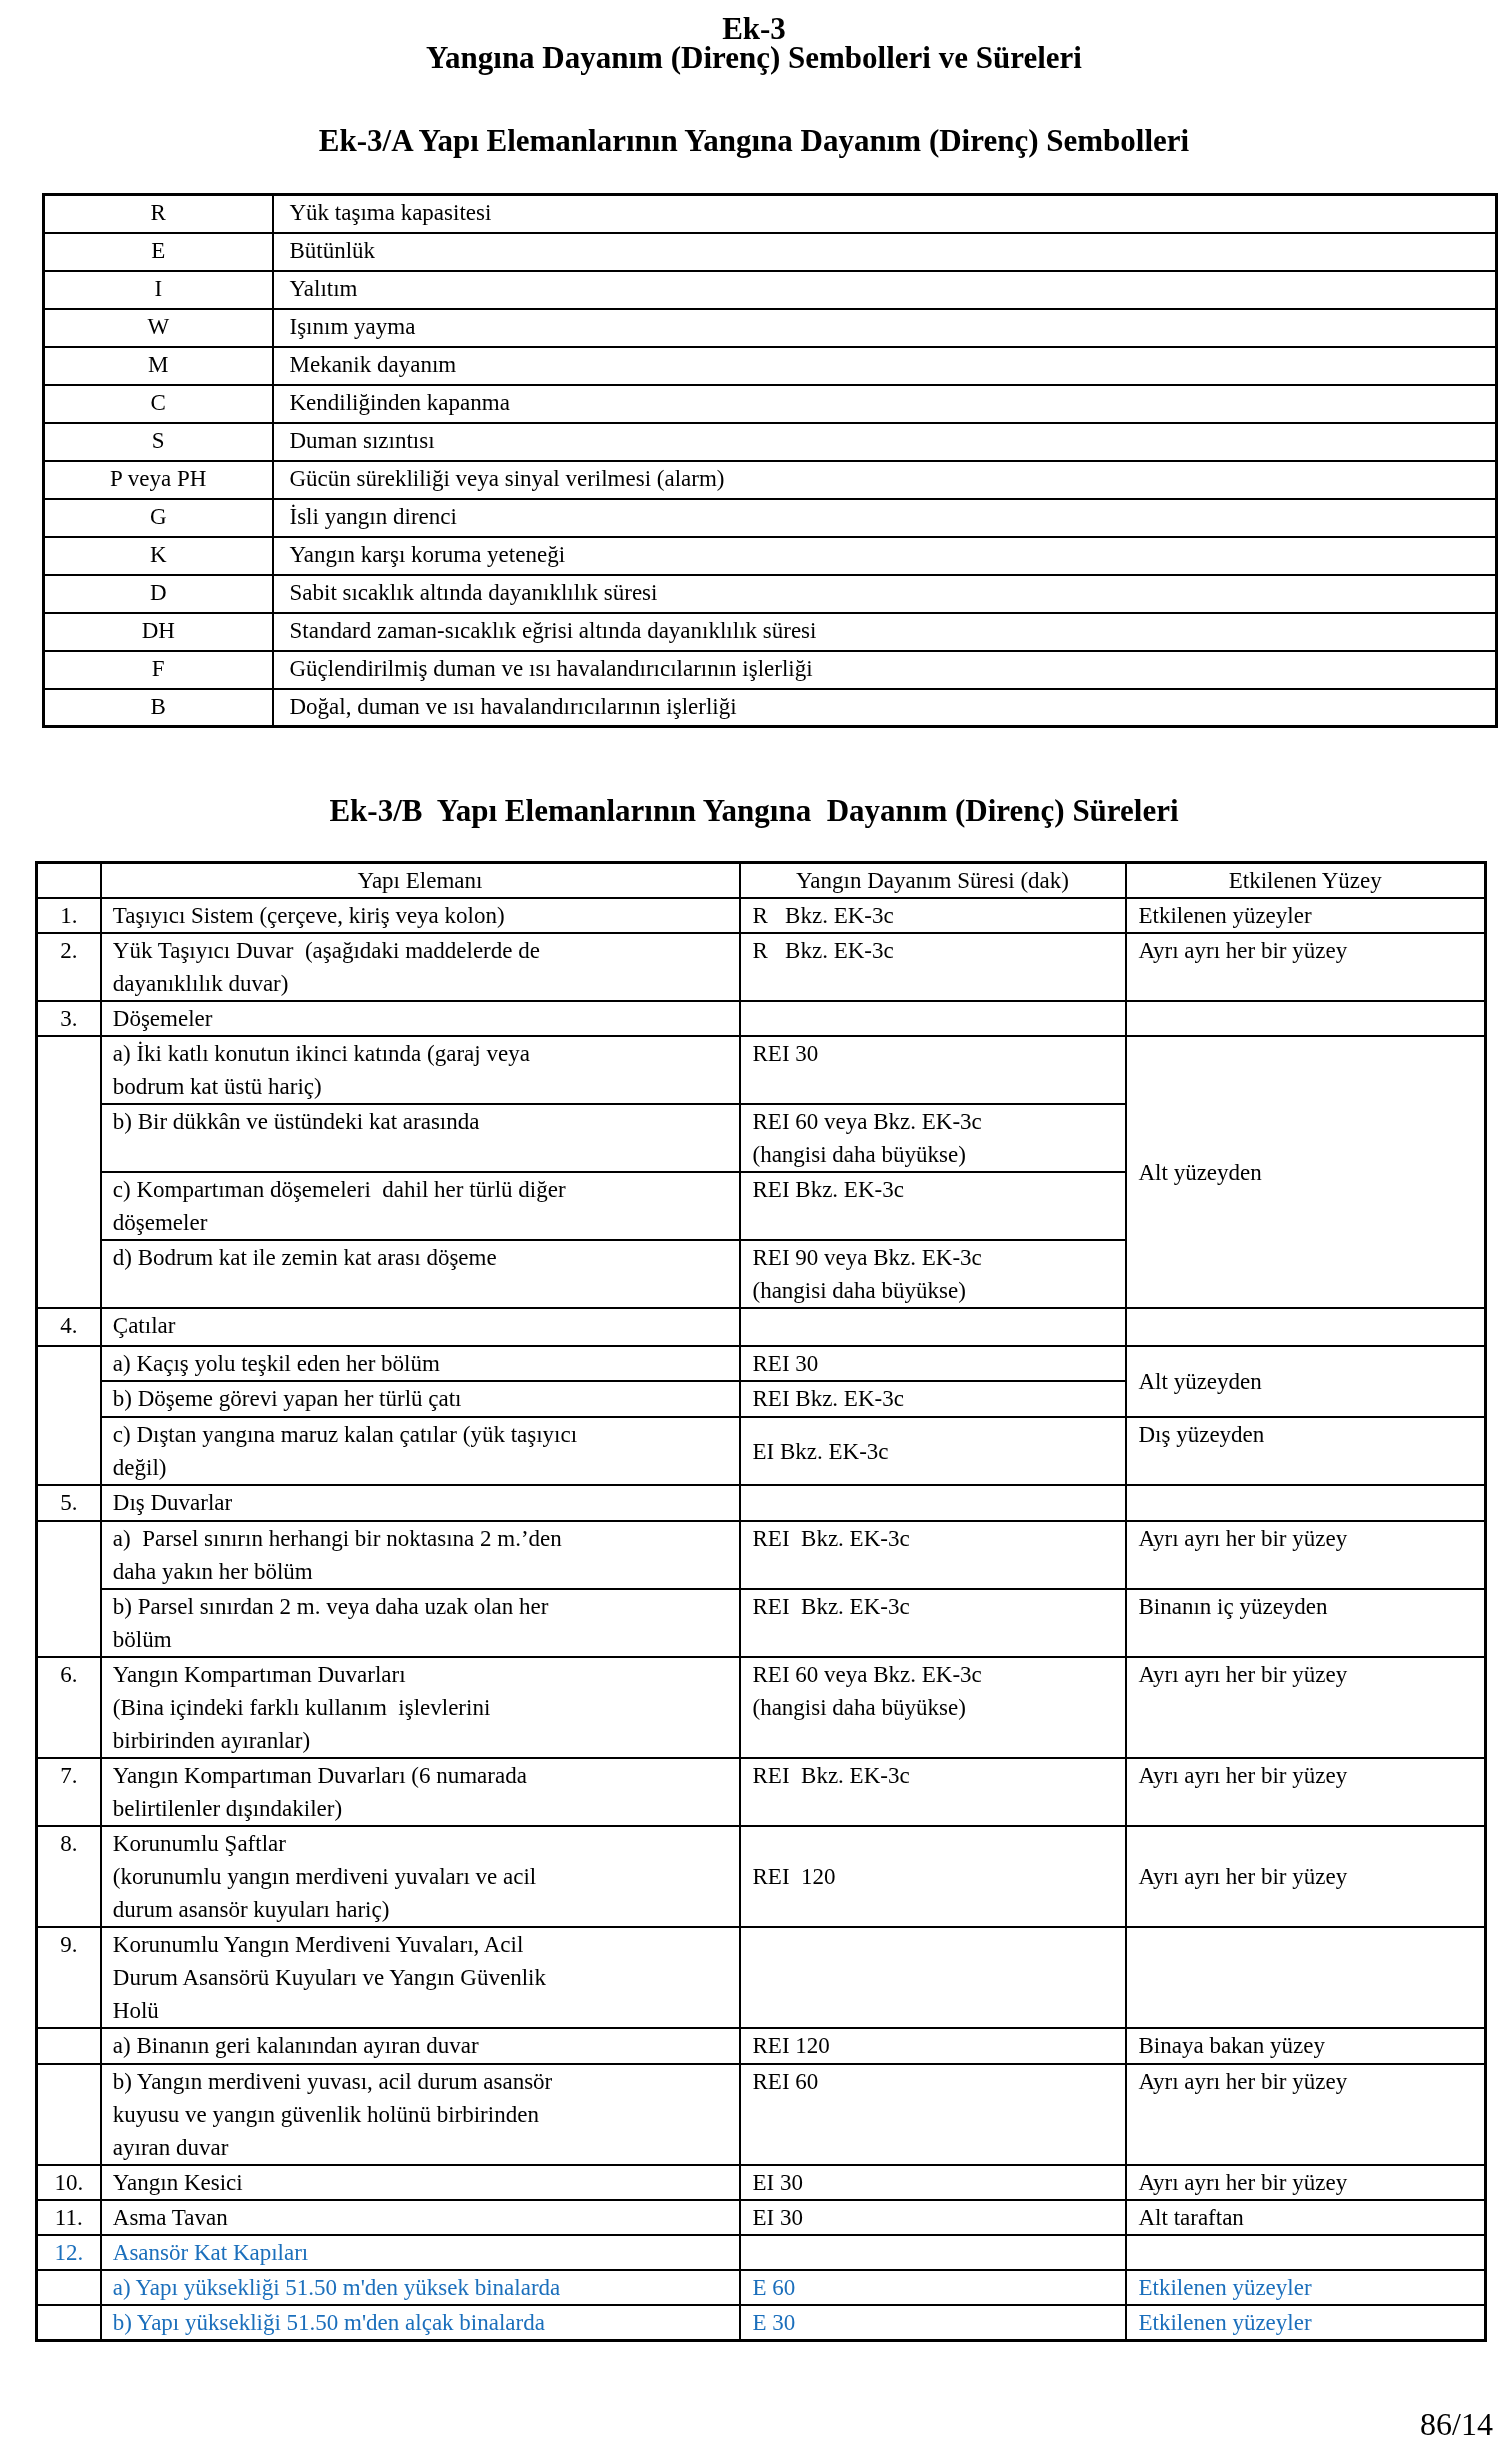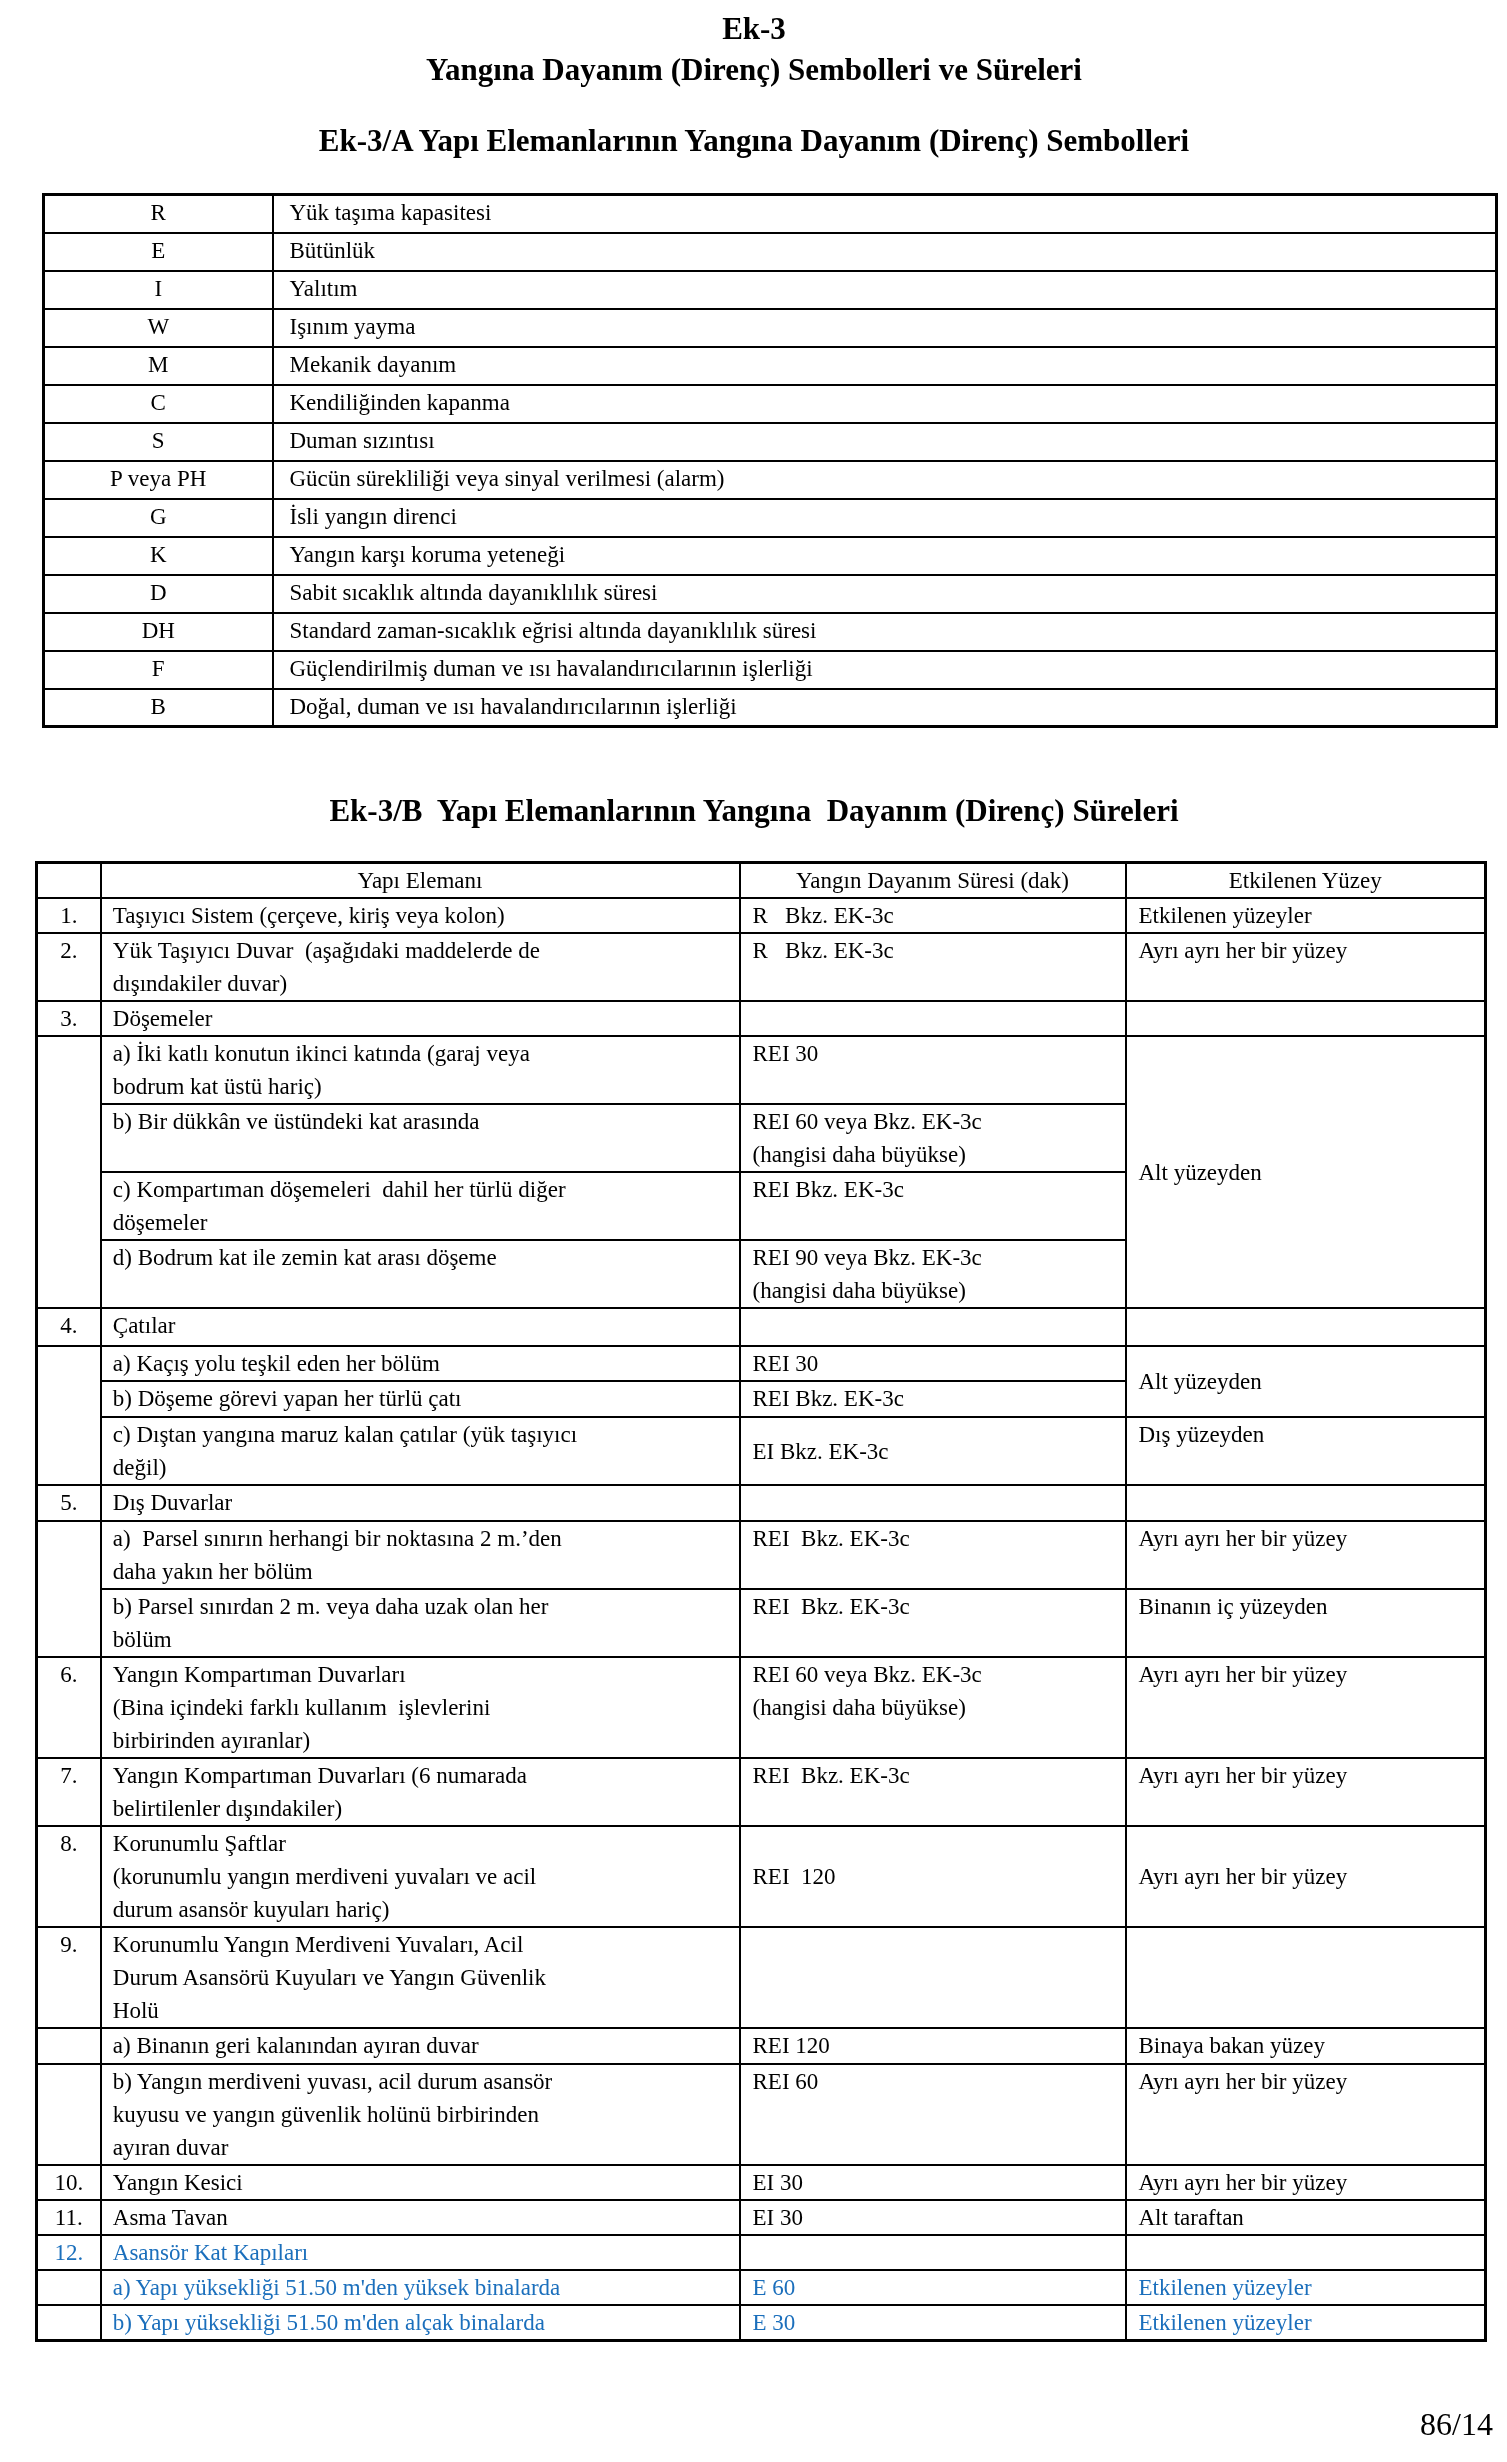--- a/index.html
+++ b/index.html
@@ -5,21 +5,21 @@
   html,body { margin:0; padding:0; background:#ffffff; }
   body {
     width:1508px; height:2462px; position:relative;
     font-family:"Liberation Serif", serif; color:#000;
   }
   .page-title {
     position:absolute; left:0; width:1508px; text-align:center;
     font-weight:bold; font-size:31px; line-height:36px; white-space:pre-wrap;
   }
   #title-doc-no   { top:10.5px; }
-  #title-doc      { top:52px; }
+  #title-doc      { top:40px; }
   #title-table-a  { top:123px; }
   #title-table-b  { top:793px; }
 
   table { border-collapse:collapse; position:absolute; table-layout:fixed; background:#fff; }
   td {
     border:2.3px solid #000; vertical-align:top; padding:0;
     font-size:23px; line-height:33px; overflow:hidden;
   }
 
   
@@ -136,21 +136,21 @@
     <tr style="height:34px">
       <td class="num">1.</td>
       <td class="el">Taşıyıcı Sistem (çerçeve, kiriş veya kolon)</td>
       <td class="dur">R   Bkz. EK-3c</td>
       <td class="sur">Etkilenen yüzeyler</td>
     </tr>
 
     <tr style="height:66px">
       <td class="num">2.</td>
       <td class="el">Yük Taşıyıcı Duvar  (aşağıdaki maddelerde de
-dışındakiler duvar)</td>
+dayanıklılık duvar)</td>
       <td class="dur">R   Bkz. EK-3c</td>
       <td class="sur">Ayrı ayrı her bir yüzey</td>
     </tr>
 
     <tr style="height:35px">
       <td class="num">3.</td>
       <td class="el">Döşemeler</td>
       <td class="dur"></td>
       <td class="sur"></td>
     </tr>

